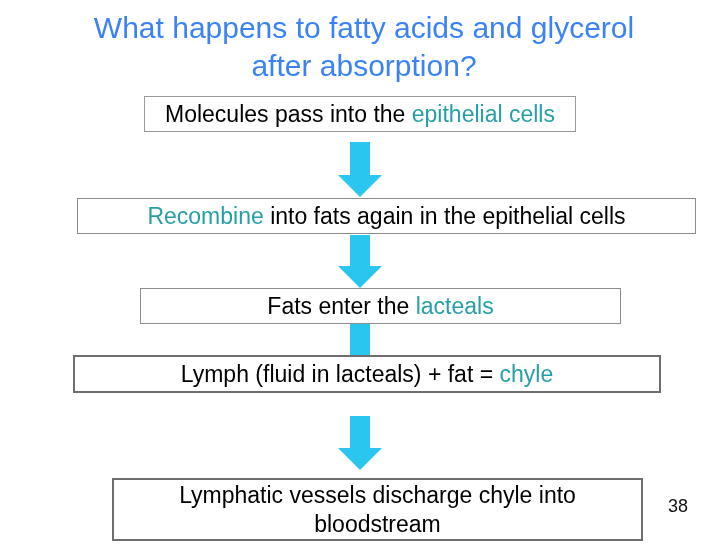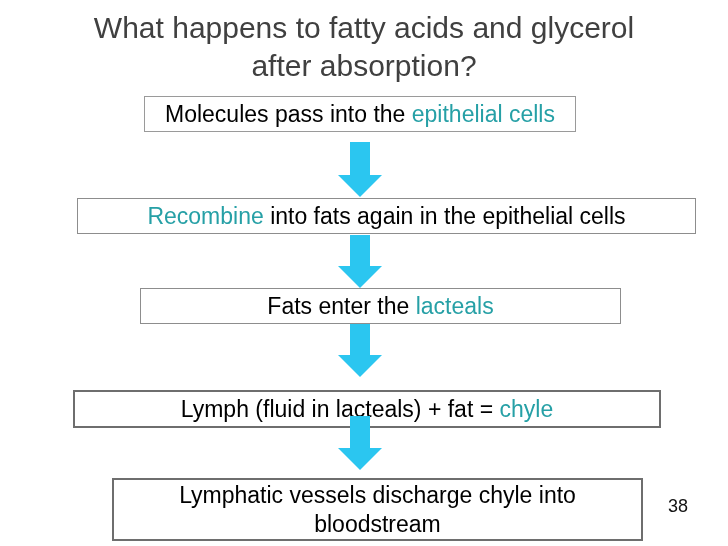--- a/index.html
+++ b/index.html
@@ -9,39 +9,39 @@
     background:#ffffff;
     font-family:"Liberation Sans",sans-serif;
     overflow:hidden;
   }
   .title{
     position:absolute;
     top:9px;left:0;width:728px;
     text-align:center;
     font-size:30px;
     line-height:38px;
-    color:#404040;
+    color:#3b82f6;
   }
   .fbox{
     position:absolute;
     box-sizing:border-box;
     background:#fff;
     border:2px solid #828282;
     display:flex;
     align-items:center;
     justify-content:center;
     font-size:23px;
     color:#000;
     text-align:center;
     white-space:pre-wrap;
   }
   .box1{left:144px;top:96px;width:432px;height:36px;border-color:#9a9a9a;border-width:1px;}
   .box2{left:77px;top:198px;width:619px;height:36px;border-color:#8d8d8d;border-width:1px;}
   .box3{left:140px;top:288px;width:481px;height:36px;border-color:#8d8d8d;border-width:1px;}
-  .box4{left:73px;top:390px;width:588px;height:38px;border-color:#6e6e6e;}
+  .box4{left:73px;top:355px;width:588px;height:38px;border-color:#6e6e6e;}
   .box5{left:112px;top:470px;width:531px;height:63px;border-color:#6e6e6e;line-height:29px;padding:0 30px;margin-top:8px;}
   .teal{color:#26A0A6;}
   .arrow{
     position:absolute;
     left:338px;
     width:44px;
     display:flex;
     flex-direction:column;
     align-items:center;
   }

